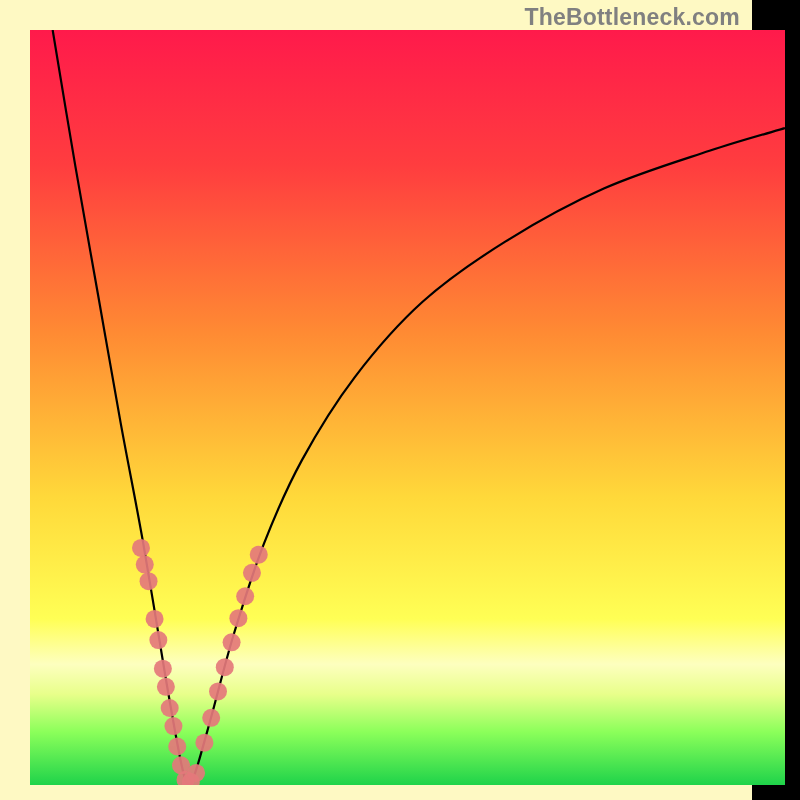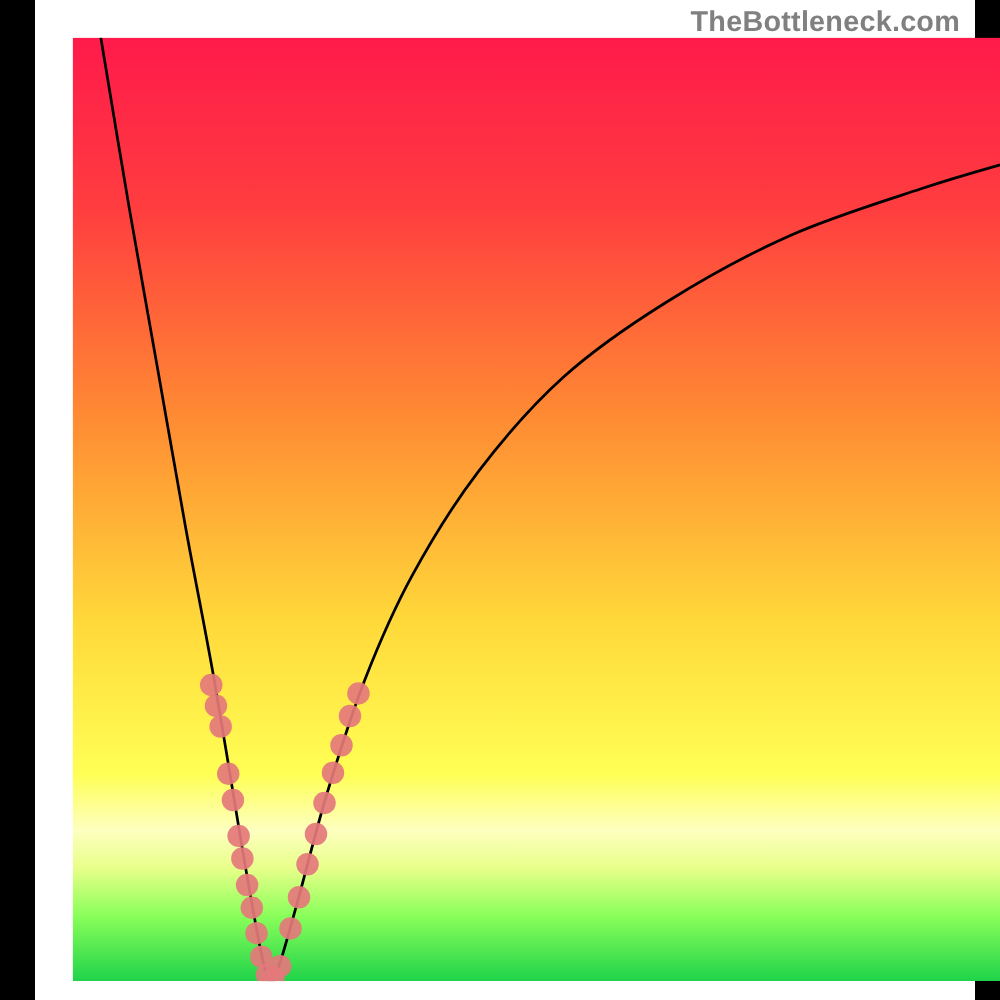--- a/index.html
+++ b/index.html
@@ -8,22 +8,21 @@
     width: 800px;
     height: 800px;
     overflow: hidden;
     background: #000;
     font-family: Arial, Helvetica, sans-serif;
   }
   .frame {
     position: relative;
     width: 752px;
     height: 800px;
-    background: #ffffff;
-    margin-left: 28px;
+    background: #fef9c3;
   }
   .plot-area {
     position: absolute;
     left: 30px;
     top: 30px;
     width: 755px;
     height: 755px;
     overflow: hidden;
   }
   .gradient {

